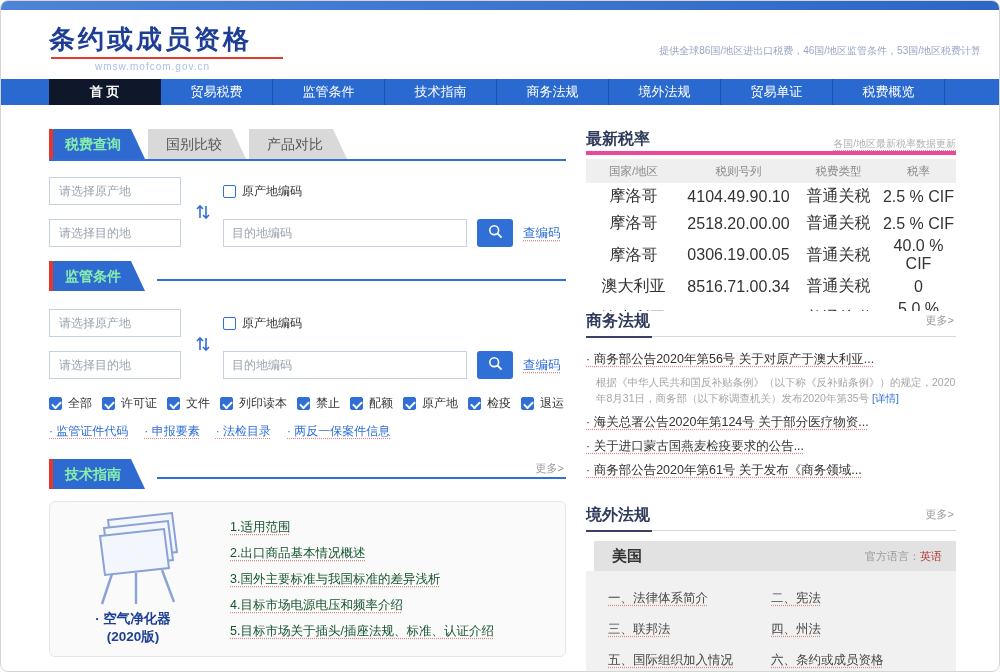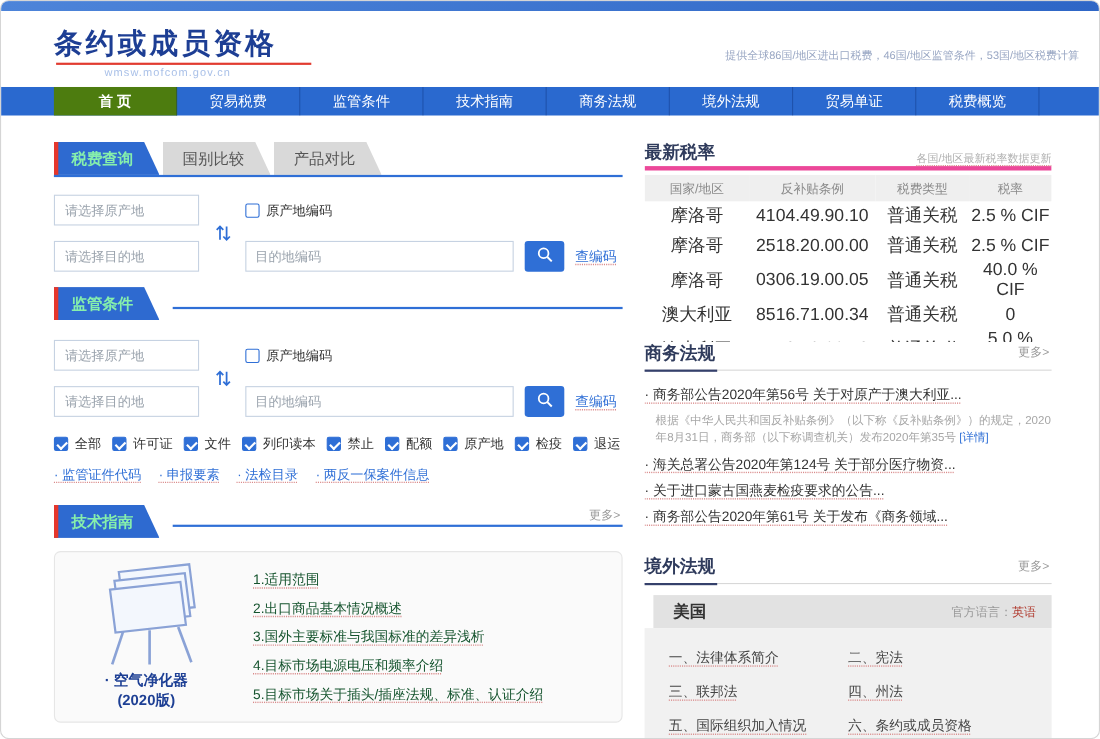--- a/index.html
+++ b/index.html
@@ -13,21 +13,21 @@
   
   header { position:relative; height:69px; background:#fff; }
   .site-title { position:absolute; left:48px; top:12px; font-size:26px; font-weight:bold; color:#1d3e94; letter-spacing:3px; }
   .title-redline { position:absolute; left:50px; top:47px; width:232px; height:2px; background:#e23b30; }
   .site-domain { position:absolute; left:94px; top:51px; font-size:10px; color:#a9c0e8; letter-spacing:1px; }
   .tagline { position:absolute; right:18px; top:34px; font-size:10px; color:#98a6c3; }
 
   
   nav { height:26px; background:#2a69cf; display:flex; padding-left:48px; }
   .nav-item { width:112px; display:flex; align-items:center; justify-content:center; color:#fff; font-size:13px; border-right:1px solid rgba(10,40,110,.35); cursor:pointer; }
-  .nav-item.active { background:#4d7c0f; font-weight:bold; }
+  .nav-item.active { background:#0f172a; font-weight:bold; }
 
   .content { position:relative; height:566px; overflow:hidden; }
   .left-col { position:absolute; left:48px; top:0; width:517px; height:100%; }
   .right-col { position:absolute; left:585px; top:0; width:370px; height:100%; }
 
   
   .ribbon { position:relative; height:30px; line-height:30px; background:#2e6ad0; color:#86efac; font-size:14px; font-weight:bold;
             padding:0 24px 0 16px; clip-path:polygon(0 0, calc(100% - 14px) 0, 100% 100%, 0 100%); display:inline-block; }
   .ribbon::before { content:""; position:absolute; left:0; top:0; width:4px; height:100%; background:#e5372c; }
   .tab.gray { position:relative; height:30px; line-height:30px; background:#d9d9d9; color:#555; font-size:14px;
@@ -280,21 +280,21 @@
 
       <div class="rates">
         <div class="sec-title-row">
           <span class="sec-title">最新税率</span>
           <span class="rates-note rline">各国/地区最新税率数据更新</span>
         </div>
         <table class="rates-tbl">
           <thead>
             <tr>
               <th>国家/地区</th>
-              <th>反补贴条例</th>
+              <th>税则号列</th>
               <th>税费类型</th>
               <th>税率</th>
             </tr>
           </thead>
           <tbody>
             <tr>
               <td>摩洛哥</td>
                 <td>4104.49.90.10</td>
                 <td>普通关税</td>
                 <td>2.5 % CIF</td>

